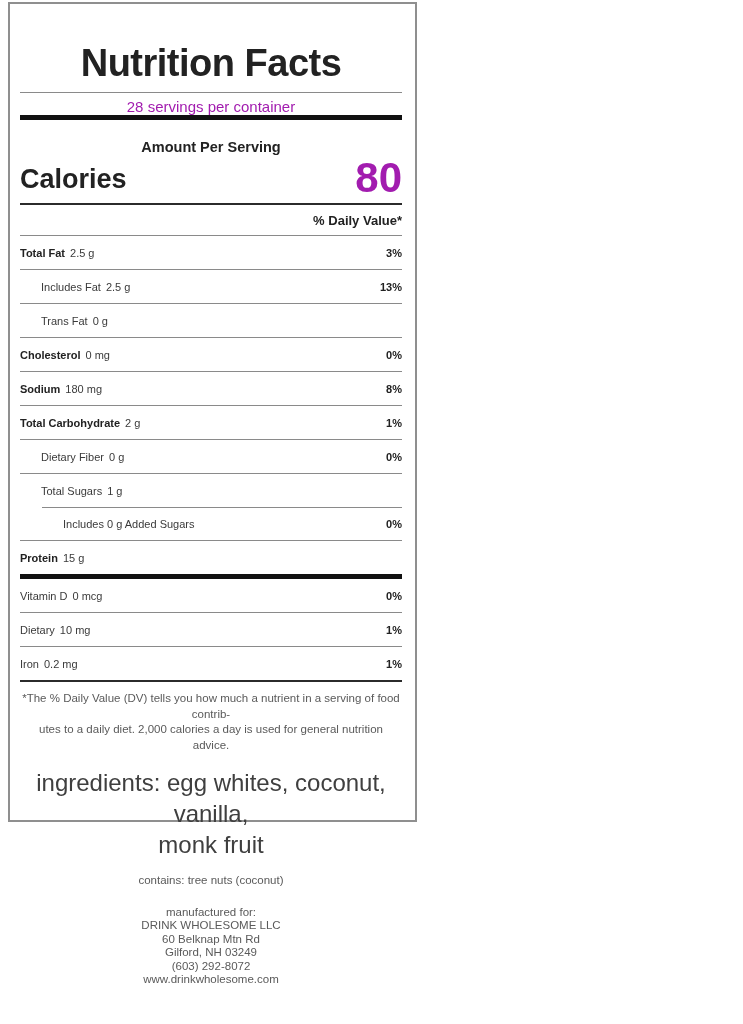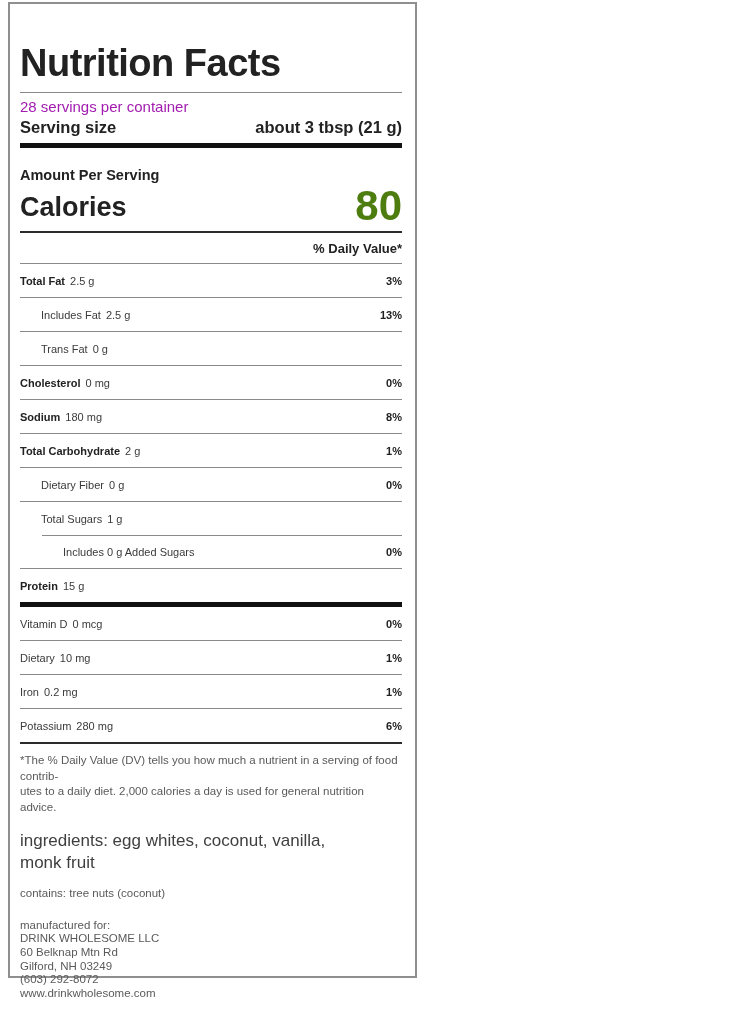--- a/index.html
+++ b/index.html
@@ -7,25 +7,26 @@
     width: 743px; height: 1024px;
     background: #ffffff;
     font-family: "Liberation Sans", sans-serif;
     color: #2c2c2c;
     position: relative;
     -webkit-font-smoothing: antialiased;
   }
   .nf-label {
     position: absolute;
     left: 8px; top: 2px;
-    width: 409px; height: 976px;
+    width: 409px; height: 820px;
     box-sizing: border-box;
     border: 2px solid #8f8f8f;
     background: #ffffff;
     padding: 0 13px 0 10px;
+    text-align: center;
   }
   .nf-title {
     margin-top: 38px;
     font-size: 38px;
     font-weight: bold;
     letter-spacing: -0.5px;
     line-height: 1.14;
     color: #222222;
   }
   .rule-thin   { height: 0; border-top: 1px solid #8a8a8a; margin: 0; }
@@ -45,21 +46,21 @@
   }
   .aps {
     margin-top: 19px;
     font-size: 14.5px; font-weight: bold; color: #222222;
   }
   .calories-row {
     display: flex; justify-content: space-between; align-items: flex-end;
     margin-top: 2px; margin-bottom: 4px;
   }
   .calories-label { font-size: 27px; font-weight: bold; color: #222222; line-height: 1.5; }
-  .calories-value { font-size: 42px; font-weight: bold; color: #4d7c0f; line-height: 1.0; }
+  .calories-value { font-size: 42px; font-weight: bold; color: #a21caf; line-height: 1.0; }
 
   .dv-header {
     height: 30px; display: flex; align-items: center; justify-content: flex-end;
     font-size: 13px; font-weight: bold; color: #222222;
   }
   .n-row {
     position: relative;
     height: 33px;
     display: flex; justify-content: space-between; align-items: center;
     font-size: 11px; color: #3a3a3a;
@@ -76,45 +77,41 @@
   .n-name.b { font-weight: bold; color: #222222; }
   .n-amt { margin-left: 5px; }
   .n-dv { font-weight: bold; color: #222222; }
 
   .footnote {
     margin-top: 9px;
     font-size: 11.5px; line-height: 1.35; color: #5a5a5a;
   }
   .ingredients {
     margin-top: 15px;
-    font-size: 17px; line-height: 1.28; color: #3f3f3f;
+    font-size: 24px; line-height: 1.28; color: #3f3f3f;
   }
   .contains {
     margin-top: 13px;
     font-size: 11.5px; color: #5a5a5a;
   }
   .manufacturer {
     margin-top: 20px;
     font-size: 11.5px; line-height: 1.18; color: #5a5a5a;
   }
 </style>
 </head>
 <body>
 
 <div class="nf-label">
 
   <div class="nf-title">Nutrition Facts</div>
   <div class="rule-thin rule-title"></div>
 
   <div class="servings">28 servings per container</div>
 
-  <div class="serving-row">
-    <span>Serving size</span>
-    <span>about 3 tbsp (21 g)</span>
-  </div>
 
   <div class="bar-thick"></div>
 
   <div class="aps">Amount Per Serving</div>
 
   <div class="calories-row">
     <span class="calories-label">Calories</span>
     <span class="calories-value">80</span>
   </div>
 
@@ -182,24 +179,20 @@
   <div class="n-row">
     <span class="n-left"><span class="n-name">Dietary</span><span class="n-amt">10 mg</span></span>
     <span class="n-dv">1%</span>
   </div>
 
   <div class="n-row">
     <span class="n-left"><span class="n-name">Iron</span><span class="n-amt">0.2 mg</span></span>
     <span class="n-dv">1%</span>
   </div>
 
-  <div class="n-row">
-    <span class="n-left"><span class="n-name">Potassium</span><span class="n-amt">280 mg</span></span>
-    <span class="n-dv">6%</span>
-  </div>
 
   <div class="bar-medium"></div>
 
   <div class="footnote">
     <div>*The % Daily Value (DV) tells you how much a nutrient in a serving of food contrib-</div>
     <div>utes to a daily diet. 2,000 calories a day is used for general nutrition advice.</div>
   </div>
 
   <div class="ingredients">
     <div>ingredients: egg whites, coconut, vanilla,</div>

